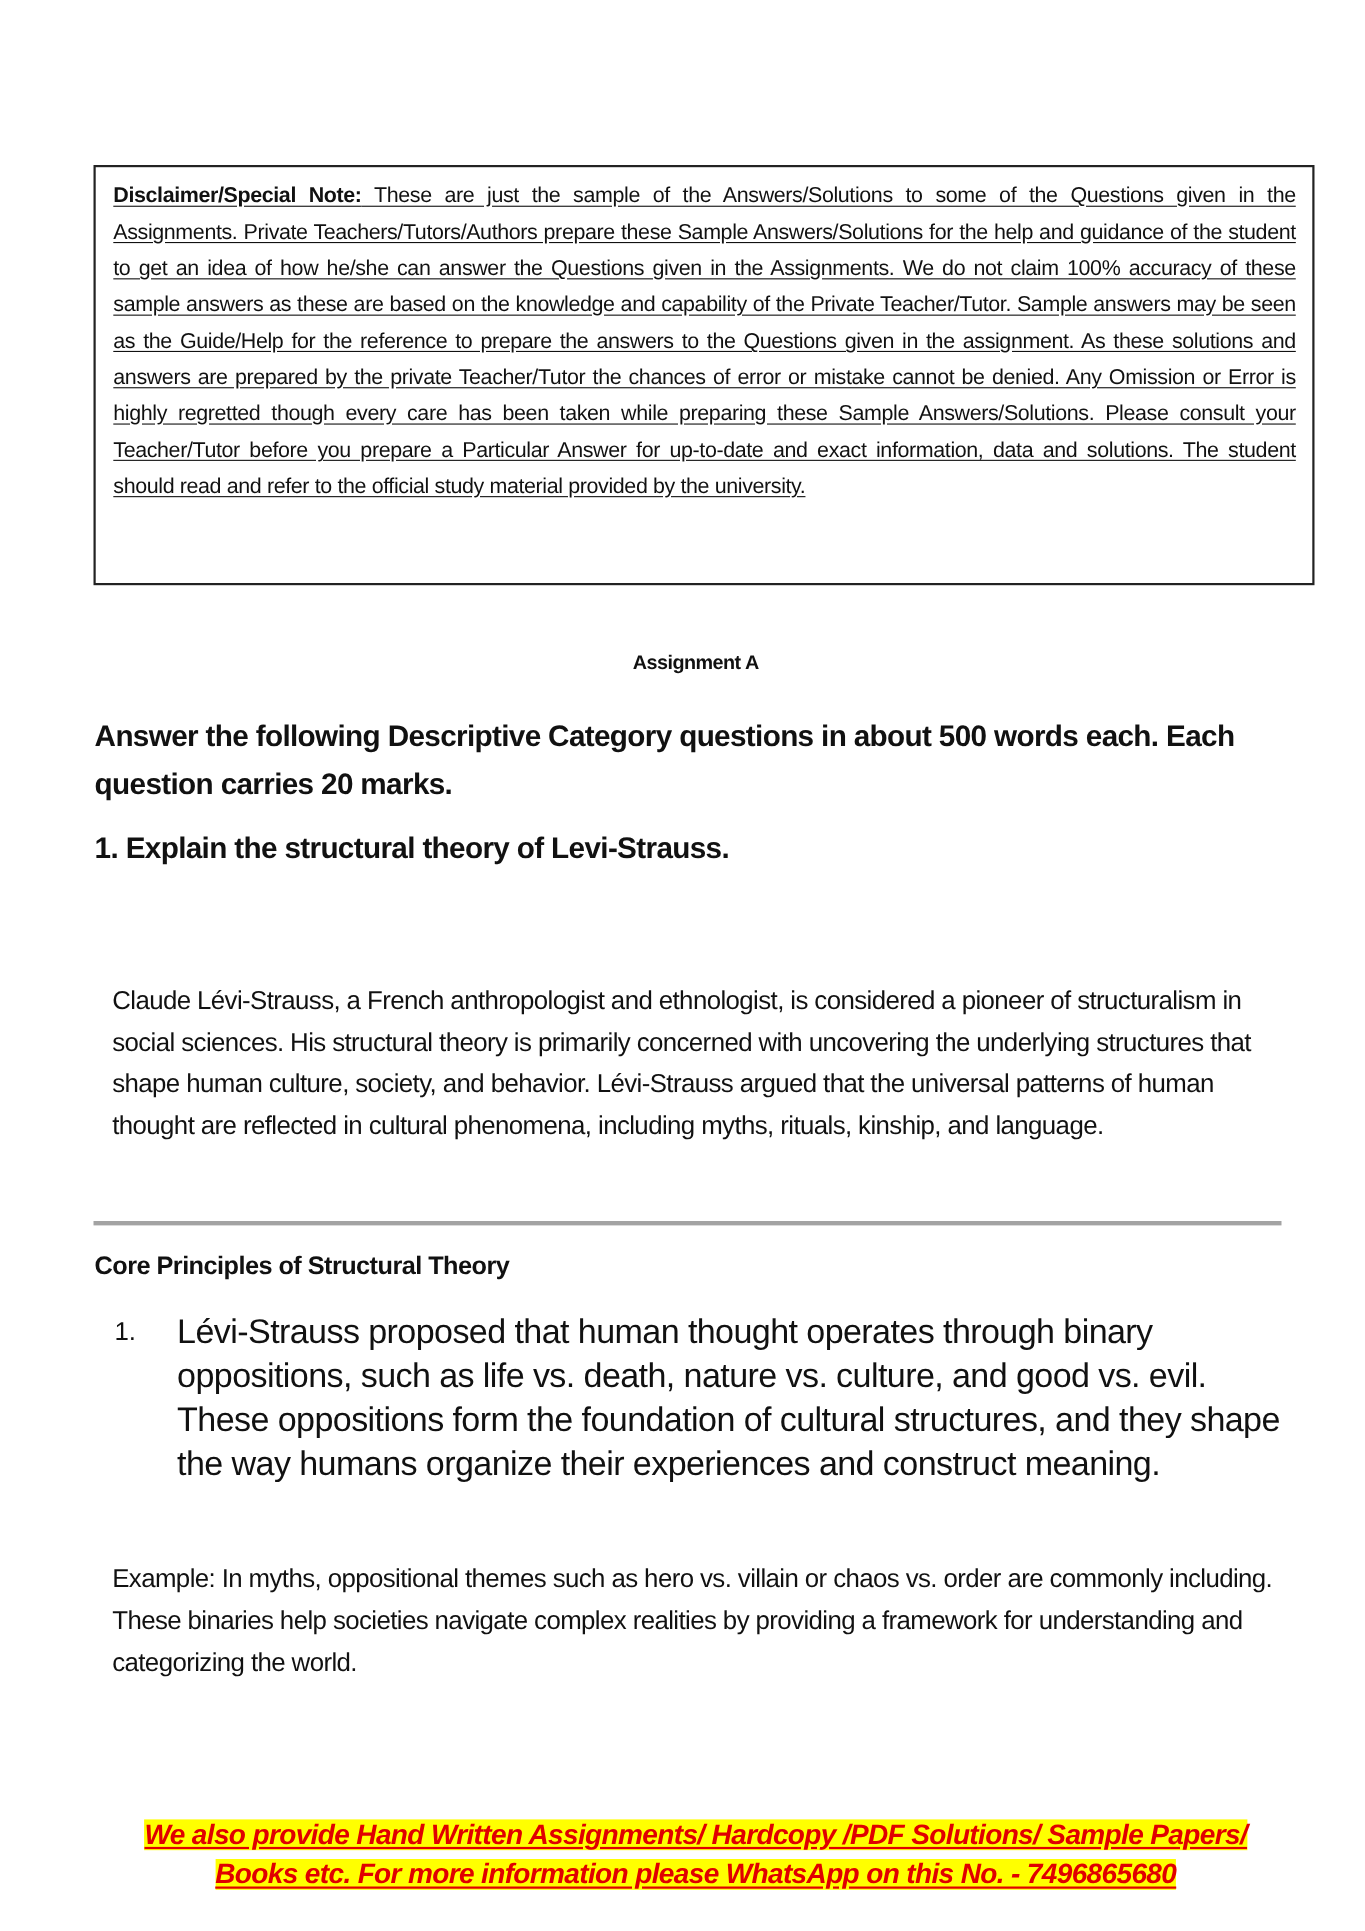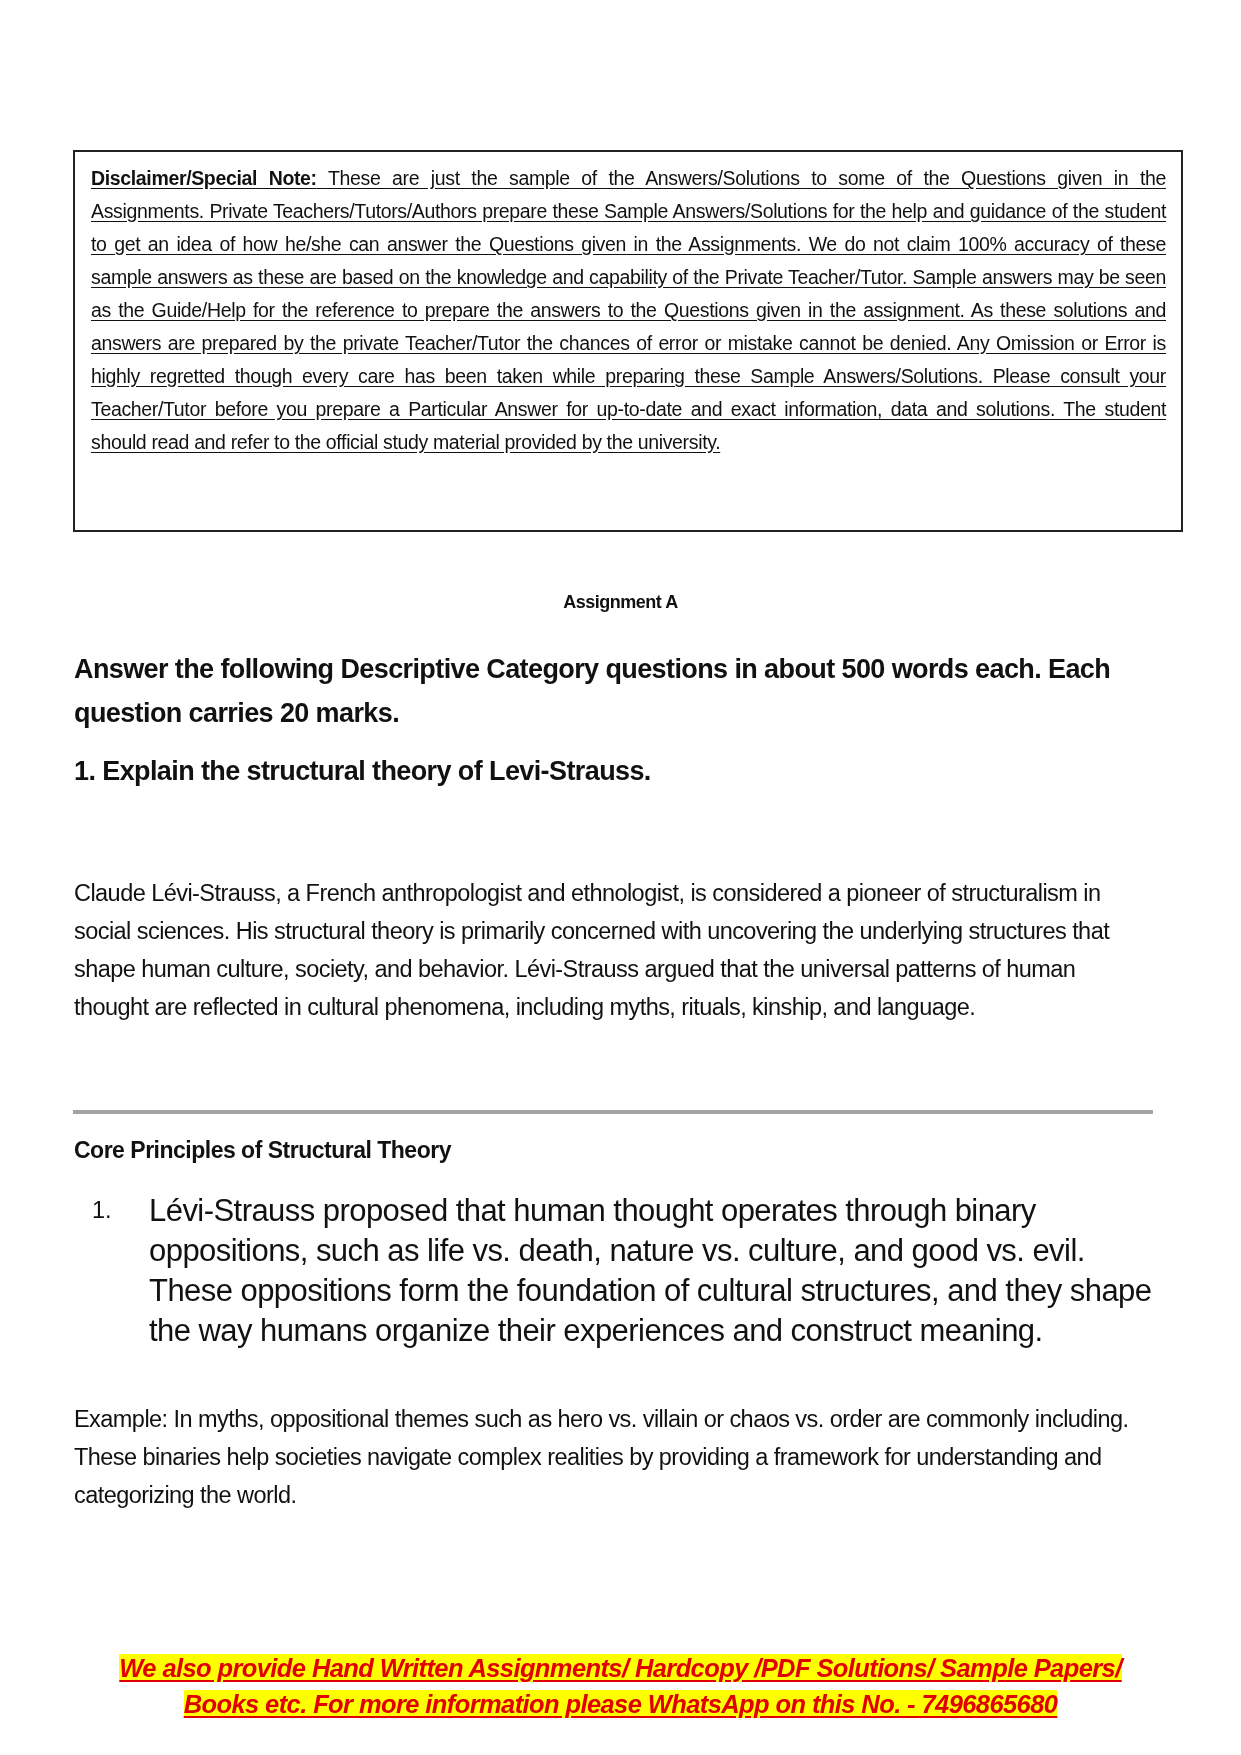--- a/index.html
+++ b/index.html
@@ -1,18 +1,18 @@
 <!DOCTYPE html>
 <html><head>
 <meta charset="utf-8">
 <style>
   html, body { margin: 0; padding: 0; background: #ffffff; }
   body { width: 1241px; height: 1755px; position: relative; overflow: hidden;
          font-family: "Liberation Sans", "DejaVu Sans", sans-serif; color: #111; }
-  .page { position: absolute; left: 0; top: 0; width: 1107px; height: 1755px; }
+  .page { position: absolute; left: 12px; top: 0; width: 1107px; height: 1755px; }
 
   .disclaimer {
     position: absolute; left: 73px; top: 150px; width: 1110px; height: 382px;
     box-sizing: border-box; border: 2px solid #222; padding: 10px 15px 0 16px;
   }
   .disclaimer p {
     margin: 0; font-size: 19.5px; line-height: 33px; text-align: justify;
     text-align-last: left; text-decoration: underline; text-underline-offset: 3px;
     letter-spacing: -0.35px; word-spacing: 0px;
   }
@@ -30,21 +30,21 @@
     position: absolute; left: 74px; top: 756px; width: 1080px;
     font-size: 27px; font-weight: bold; letter-spacing: -0.6px;
   }
   .ans-heading {
     position: absolute; left: 74px; top: 818px; font-weight: bold; letter-spacing: -0.4px;
   }
   .ans-heading .ans { font-size: 27px; }
   .ans-heading .sub { font-size: 22px; }
 
   .para {
-    position: absolute; left: 74px; width: 1080px; margin: 0;
+    position: absolute; left: 74px; width: 1080px; margin: 16px;
     font-size: 23.5px; line-height: 38px; letter-spacing: -0.55px;
   }
   .p1 { top: 874px; }
 
   .hrule {
     position: absolute; left: 73px; top: 1110px; width: 1080px; height: 4px;
     background: #a3a3a3;
   }
 
   .section-heading {

